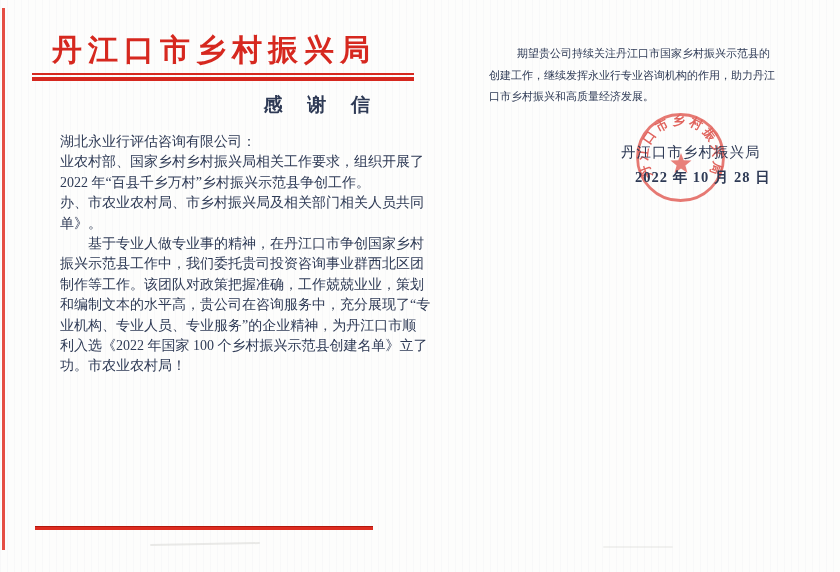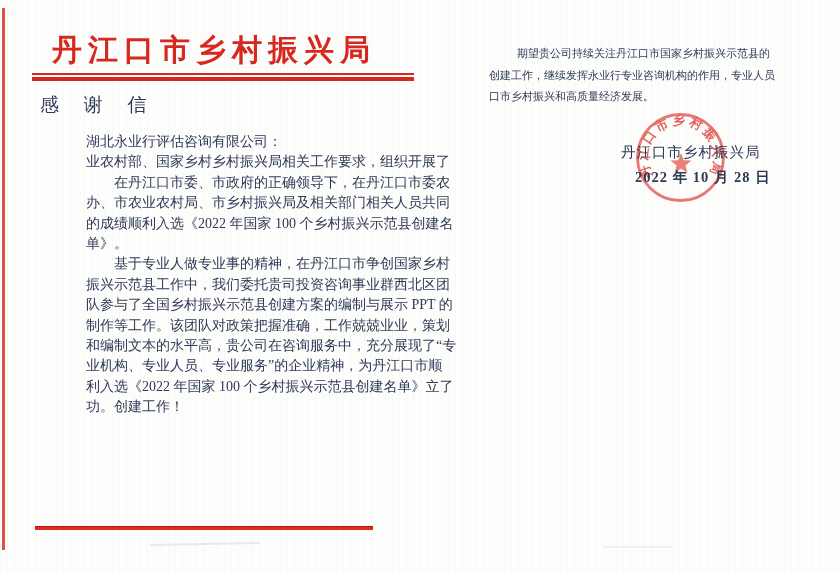--- a/index.html
+++ b/index.html
@@ -23,26 +23,26 @@
   .org-title{
     position:absolute;left:33px;top:30px;width:362px;
     text-align:center;font-size:30px;font-weight:bold;
     letter-spacing:6px;color:#d6281f;white-space:nowrap;
   }
   .rule{position:absolute;left:32px;width:382px;background:#d6281f;}
   .rule.thin{top:73px;height:2px;}
   .rule.thick{top:77px;height:4px;}
   .letter-title{
     position:absolute;left:40px;top:92px;width:340px;
-    text-align:left;font-size:19px;font-weight:normal;
+    text-align:right;font-size:19px;font-weight:bold;
     letter-spacing:10px;color:#2e3a55;white-space:nowrap;
   }
   .body-left{
     position:absolute;left:60px;top:132px;width:352px;
-    font-size:14px;line-height:20.4px;color:#2e3a55;margin-left:26px;
+    font-size:14px;line-height:20.4px;color:#2e3a55;
   }
   .body-right{
     position:absolute;left:489px;top:43px;width:330px;
     font-size:11px;line-height:21.5px;color:#2e3a55;
   }
   .line{white-space:nowrap;}
   .line.indent{padding-left:28px;}
   .bottom-rule{
     position:absolute;left:35px;top:526px;width:338px;height:3px;
     background:#dd2c20;border-top:1px solid #b2170d;
@@ -76,42 +76,40 @@
 
   <div>
     <div class="org-title">丹江口市乡村振兴局</div>
     <div class="rule thin"></div>
     <div class="rule thick"></div>
     <div class="letter-title">感 谢 信</div>
 
     <div class="body-left">
       <div class="line">湖北永业行评估咨询有限公司：</div>
       <div class="line">业农村部、国家乡村乡村振兴局相关工作要求，组织开展了</div>
-      <div class="line indent">在丹江口市委、市政府的正确领导下，在丹江口市委农</div>
+      <div class="line">2022 年“百县千乡万村”乡村振兴示范县争创工作。</div>
       <div class="line">办、市农业农村局、市乡村振兴局及相关部门相关人员共同</div>
-      <div class="line">的成绩顺利入选《2022 年国家 100 个乡村振兴示范县创建名</div>
       <div class="line">单》。</div>
       <div class="line indent">基于专业人做专业事的精神，在丹江口市争创国家乡村</div>
       <div class="line">振兴示范县工作中，我们委托贵司投资咨询事业群西北区团</div>
-      <div class="line">队参与了全国乡村振兴示范县创建方案的编制与展示 PPT 的</div>
       <div class="line">制作等工作。该团队对政策把握准确，工作兢兢业业，策划</div>
       <div class="line">和编制文本的水平高，贵公司在咨询服务中，充分展现了“专</div>
       <div class="line">业机构、专业人员、专业服务”的企业精神，为丹江口市顺</div>
       <div class="line">利入选《2022 年国家 100 个乡村振兴示范县创建名单》立了</div>
-      <div class="line">功。创建工作！</div>
+      <div class="line">功。市农业农村局！</div>
     </div>
 
     <div class="bottom-rule"></div>
     <div class="smudge a"></div>
   </div>
 
   <div>
     <div class="body-right">
       <div class="line indent">期望贵公司持续关注丹江口市国家乡村振兴示范县的</div>
-      <div class="line">创建工作，继续发挥永业行专业咨询机构的作用，专业人员</div>
+      <div class="line">创建工作，继续发挥永业行专业咨询机构的作用，助力丹江</div>
       <div class="line">口市乡村振兴和高质量经济发展。</div>
     </div>
 
     <svg class="seal" viewBox="0 0 97 97" xmlns="http://www.w3.org/2000/svg">
       <circle cx="48.5" cy="48.5" r="43" fill="none" stroke="#e0564f" stroke-width="2.8" opacity="0.9"></circle>
       <path id="sealArc" d="M 21.5,67.4 A 33,33 0 1 1 75.5,67.4" fill="none"></path>
       <text font-size="12.5" fill="#dd4f48" letter-spacing="3.2" font-weight="bold">
         <textPath href="#sealArc" startOffset="1">丹江口市乡村振兴局</textPath>
       </text>
       <polygon opacity="0.85" fill="#e0564f" points="49,44 51.7,51.3 59.5,51.6 53.4,56.4 55.5,63.9 49,59.6 42.5,63.9 44.6,56.4 38.5,51.6 46.3,51.3"></polygon>

